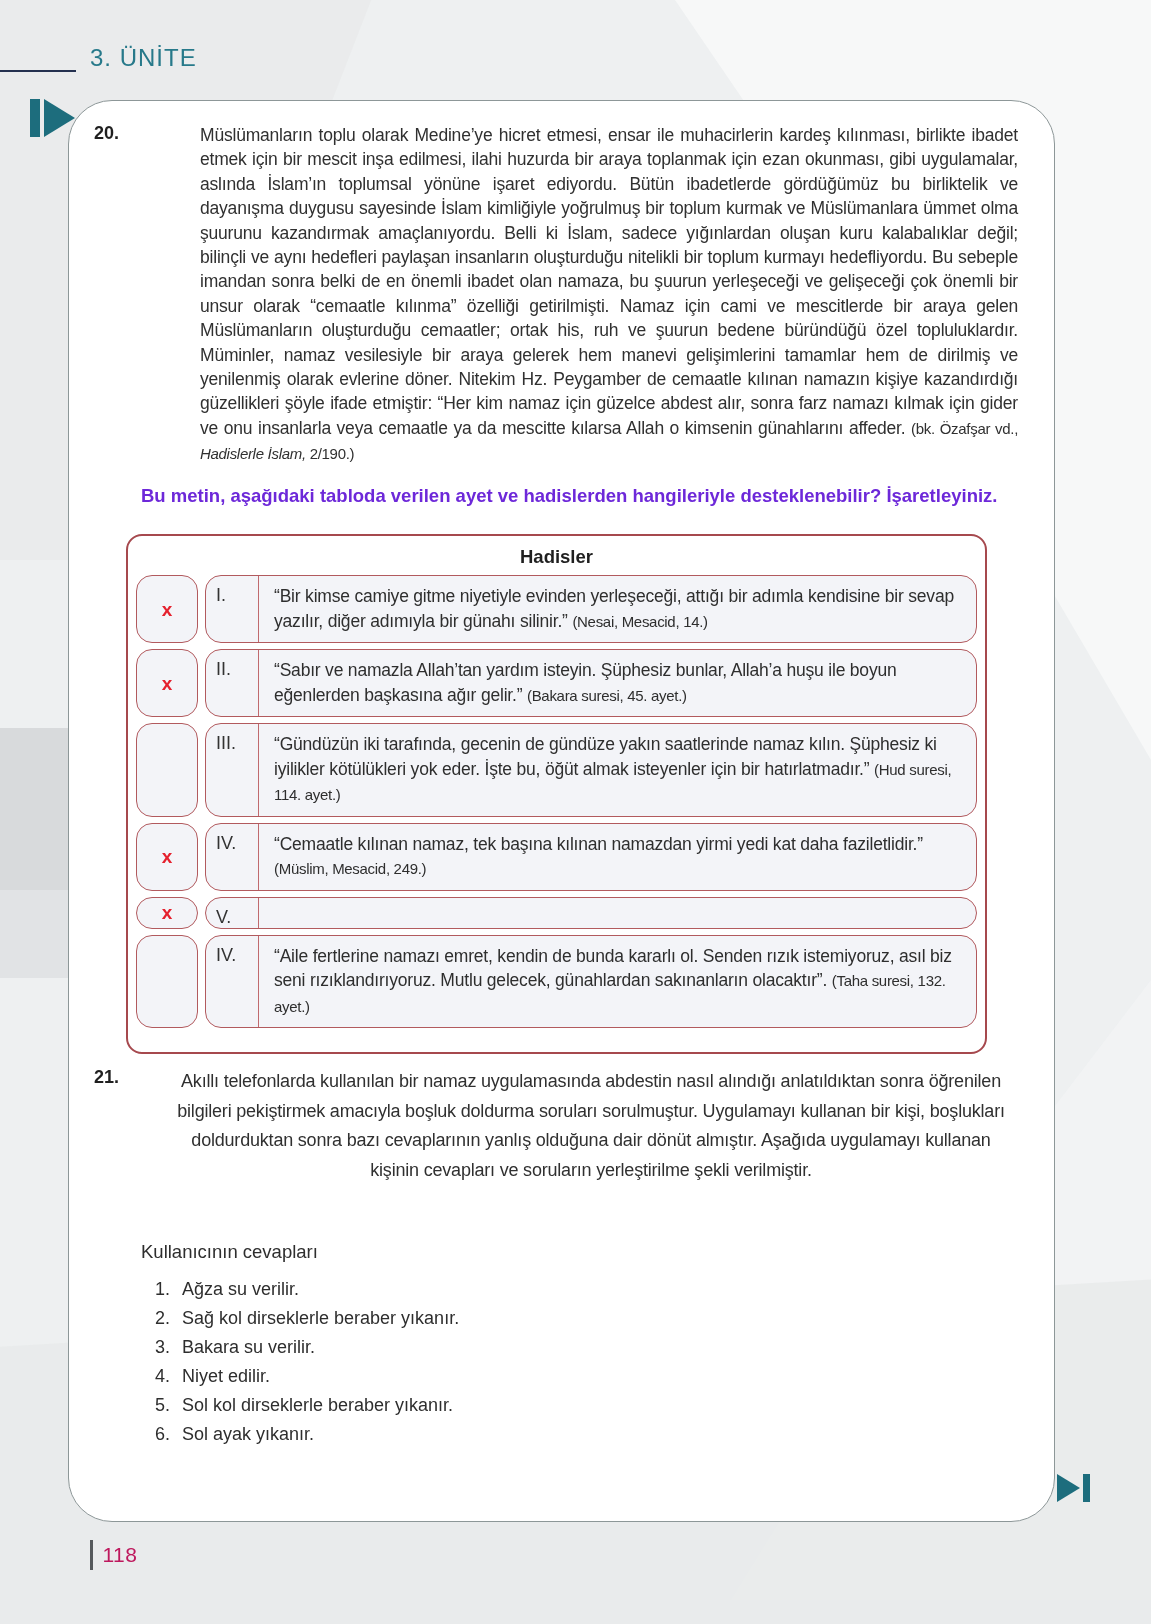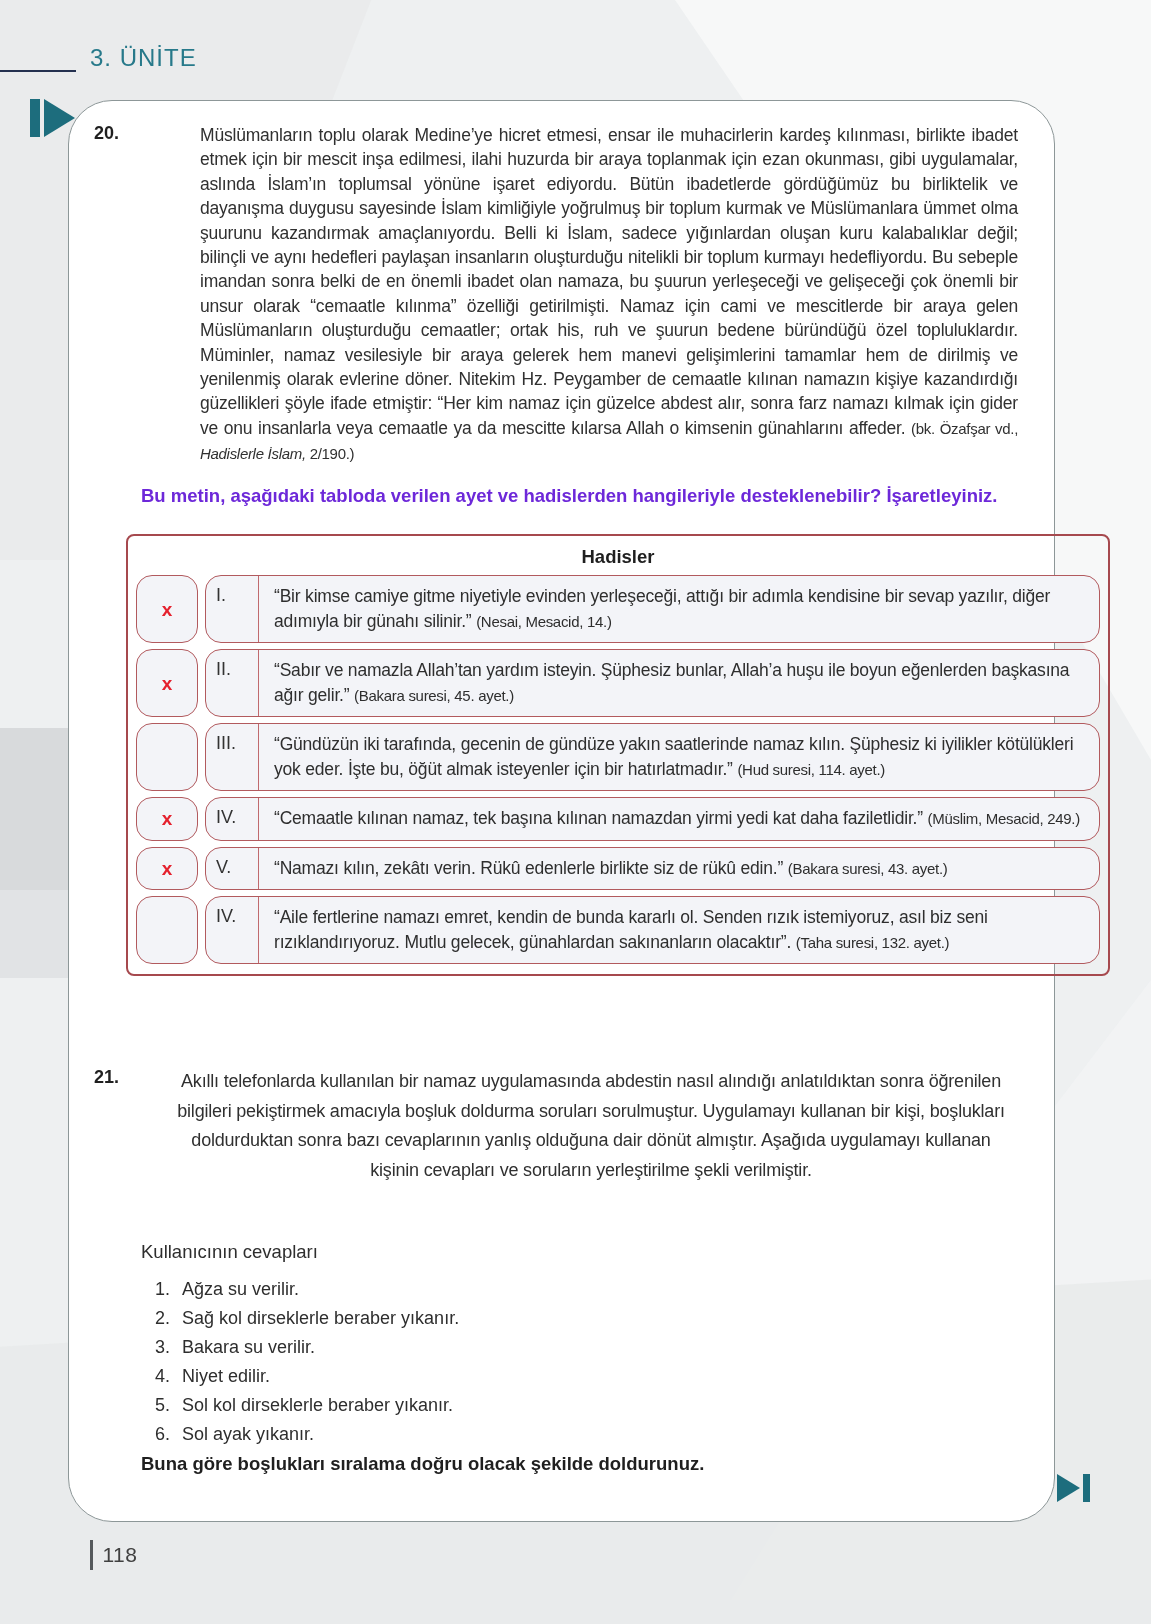--- a/index.html
+++ b/index.html
@@ -47,22 +47,22 @@
 
   .q20{top:22px;left:25px;right:36px;}
   .q20 .qtext{font-size:17.5px;line-height:24.4px;letter-spacing:-0.2px;text-align:justify;margin-left:28px;}
   .cite{font-size:15px;letter-spacing:-0.3px;}
   .cite i{font-style:italic;}
 
   .prompt{position:absolute;top:381px;left:72px;right:40px;
           font-weight:bold;font-size:18.5px;line-height:27px;color:#6d28d9;}
 
   
-  .htable{position:absolute;top:433px;left:57px;width:984px;
-          border:2px solid #a6494e;border-radius:8px;padding:5px 8px 10px 8px;
+  .htable{position:absolute;top:433px;left:57px;width:861px;
+          border:2px solid #a6494e;border-radius:16px;padding:5px 8px 24px 8px;
           box-sizing:border-box;background:transparent;}
   .htable-header{text-align:center;font-weight:bold;font-size:18.5px;color:#1f1f1f;
           padding:5px 0 7px 0;}
   .hrow{display:flex;gap:7px;margin-bottom:6px;}
   .hrow:last-child{margin-bottom:0;}
   .hcheck{flex:0 0 60px;border:1.3px solid #b25a5e;border-radius:16px;background:#f3f4f8;
           display:flex;align-items:center;justify-content:center;}
   .xmark{color:#e5212e;font-size:19px;font-weight:600;line-height:1;}
   .hcell{flex:1;border:1.3px solid #b25a5e;border-radius:16px;background:#f3f4f8;
           display:flex;overflow:hidden;}
@@ -79,21 +79,21 @@
   .answers-heading{position:absolute;top:1140px;left:72px;font-size:18.5px;color:#2e2e2e;}
   .answer-list{position:absolute;top:1174px;left:86px;font-size:18px;color:#2e2e2e;}
   .answer-item{display:flex;line-height:29px;}
   .answer-item .no{width:27px;flex:0 0 27px;}
   .final-prompt{position:absolute;top:1352px;left:72px;right:40px;
           font-weight:bold;font-size:18.5px;color:#1f1f1f;}
 
   
   .page-number{position:absolute;left:90px;top:1540px;display:flex;align-items:center;}
   .pn-bar{display:inline-block;width:2.5px;height:30px;background:#55595c;margin-right:10px;}
-  .pn-text{font-size:21px;color:#404040;letter-spacing:0.5px;}
+  .pn-text{font-size:21px;color:#be185d;letter-spacing:0.5px;}
 </style>
 </head>
 <body>
 
 <div class="bg-shape bg1"></div>
 <div class="bg-shape bg2"></div>
 <div class="bg-shape bg6"></div>
 <div class="bg-shape bg5"></div>
 <div class="bg-shape bg3"></div>
 <div class="bg-shape bg4"></div>
@@ -161,21 +161,20 @@
         <div class="htext"><span>“Cemaatle kılınan namaz, tek başına kılınan namazdan yirmi yedi kat daha faziletlidir.”</span> <span class="src">(Müslim, Mesacid, 249.)</span></div>
       </div>
     </div>
 
     <div class="hrow">
       <div class="hcheck">
           <span class="xmark">x</span>
         </div>
       <div class="hcell">
         <div class="hnum">V.</div>
-        <div class="htext"><span>“Namazı kılın, zekâtı verin. Rükû edenlerle birlikte siz de rükû edin.”</span> <span class="src">(Bakara suresi, 43. ayet.)</span></div>
       </div>
     </div>
 
     <div class="hrow">
       <div class="hcheck">
           <span class="xmark"></span>
         </div>
       <div class="hcell">
         <div class="hnum">IV.</div>
         <div class="htext"><span>“Aile fertlerine namazı emret, kendin de bunda kararlı ol. Senden rızık istemiyoruz, asıl biz seni rızıklandırıyoruz. Mutlu gelecek, günahlardan sakınanların olacaktır”.</span> <span class="src">(Taha suresi, 132. ayet.)</span></div>
@@ -210,21 +209,20 @@
     <div class="answer-item">
       <span class="no">5.</span>
       <span>Sol kol dirseklerle beraber yıkanır.</span>
     </div>
     <div class="answer-item">
       <span class="no">6.</span>
       <span>Sol ayak yıkanır.</span>
     </div>
   </div>
 
-  <div class="final-prompt">Buna göre boşlukları sıralama doğru olacak şekilde doldurunuz.</div>
 </div>
 
 <div class="skip-icon">
   <span class="tri"></span>
   <span class="bar"></span>
 </div>
 
 <div class="page-number">
   <span class="pn-bar"></span>
   <span class="pn-text">118</span>

